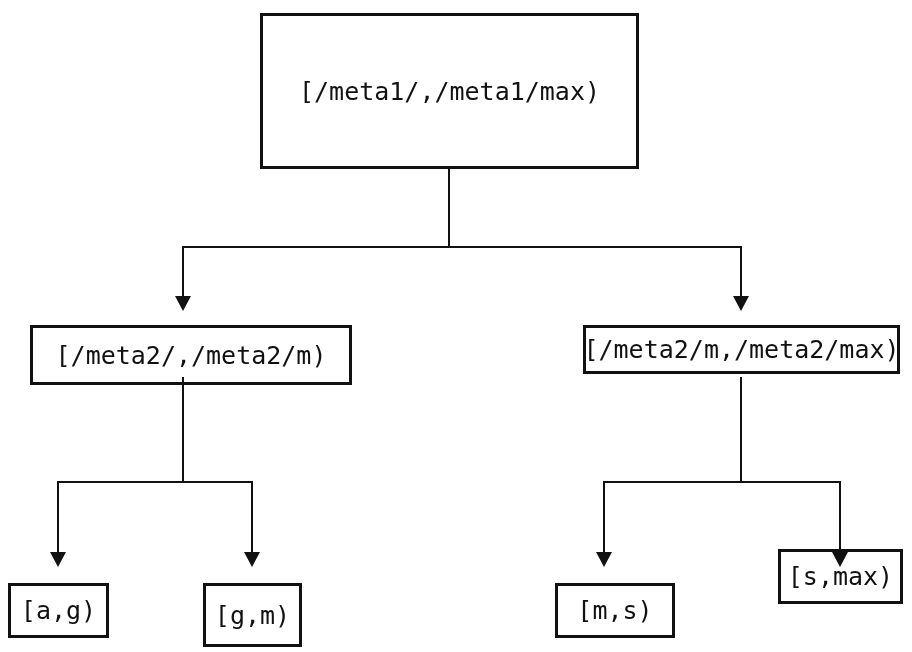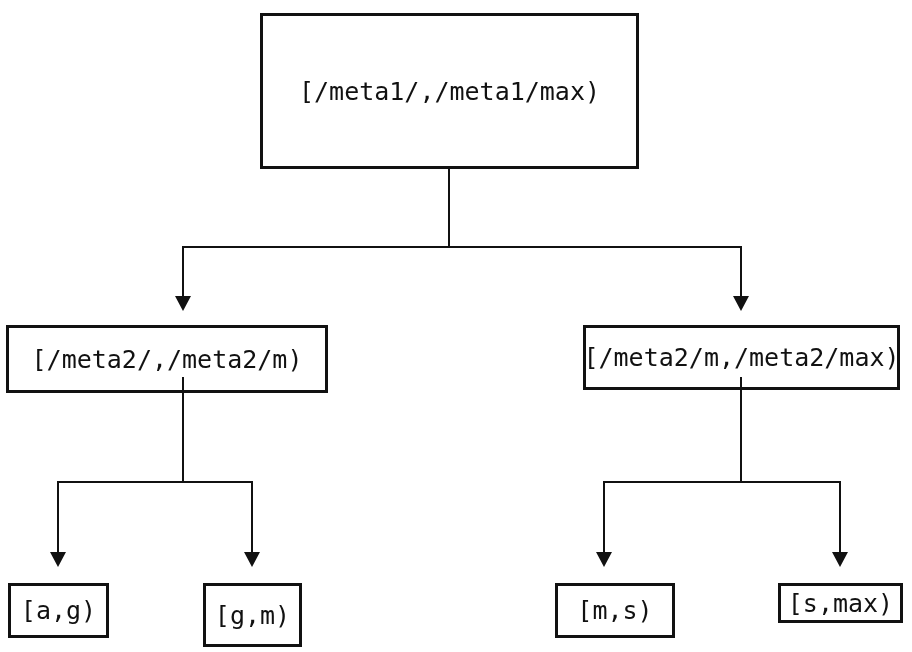--- a/index.html
+++ b/index.html
@@ -42,41 +42,41 @@
 </style>
 </head>
 <body>
 
 <div class="canvas">
 
   <div class="node" style="left:260px;top:13px;width:379px;height:156px">
     <span>[/meta1/,/meta1/max)</span>
   </div>
 
-  <div class="node" style="left:6px;top:325px;width:322px;height:68px">
+  <div class="node" style="left:30px;top:325px;width:322px;height:60px">
     <span>[/meta2/,/meta2/m)</span>
   </div>
 
-  <div class="node" style="left:583px;top:325px;width:317px;height:65px">
+  <div class="node" style="left:583px;top:325px;width:317px;height:49px">
     <span>[/meta2/m,/meta2/max)</span>
   </div>
 
   <div class="node" style="left:8px;top:583px;width:101px;height:55px">
     <span>[a,g)</span>
   </div>
 
   <div class="node" style="left:203px;top:583px;width:99px;height:64px">
     <span>[g,m)</span>
   </div>
 
   <div class="node" style="left:555px;top:583px;width:120px;height:55px">
     <span>[m,s)</span>
   </div>
 
-  <div class="node" style="left:778px;top:583px;width:125px;height:40px">
+  <div class="node" style="left:778px;top:549px;width:125px;height:55px">
     <span>[s,max)</span>
   </div>
 
   <div class="edge" style="left:448px;top:169px;width:2px;height:78px"></div>
   <div class="edge" style="left:182px;top:246px;width:560px;height:2px"></div>
 
   <div class="edge" style="left:182px;top:246px;width:2px;height:50px"></div>
   <div class="arrowhead" style="left:175px;top:296px"></div>
 
   <div class="edge" style="left:740px;top:246px;width:2px;height:50px"></div>

